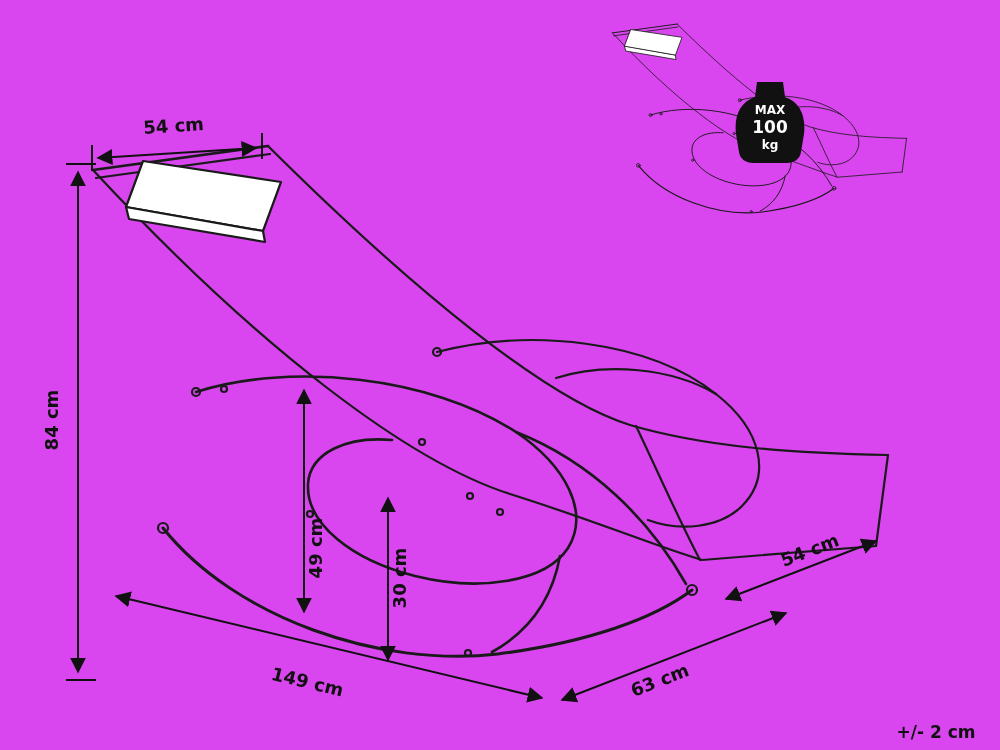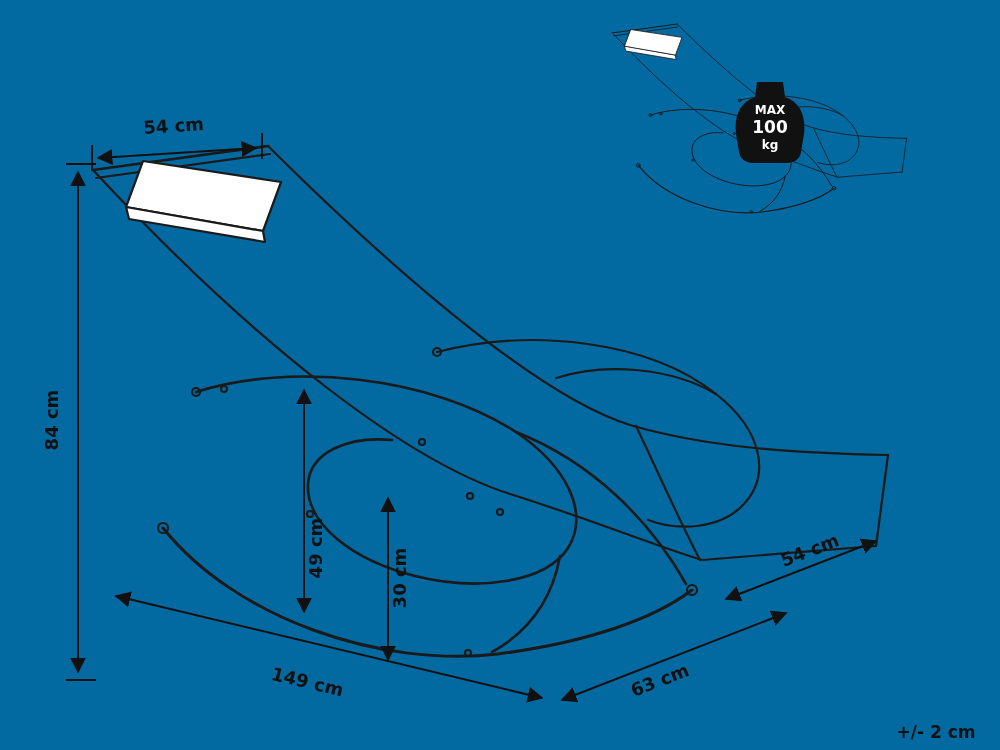--- a/index.html
+++ b/index.html
@@ -1,19 +1,19 @@
 <!DOCTYPE html>
 <html><head>
 <meta charset="utf-8">
 <style>
   html, body { margin: 0; padding: 0; background: #ffffff; }
   .canvas {
     width: 1000px;
     height: 750px;
-    background: #0369a1;
+    background: #d946ef;
     position: relative;
     font-family: "DejaVu Sans", sans-serif;
     overflow: hidden;
   }
   svg { display: block; }
   .art {
     fill: none;
     stroke: #1a1a1a;
     stroke-width: 2.2;
     stroke-linecap: round;

